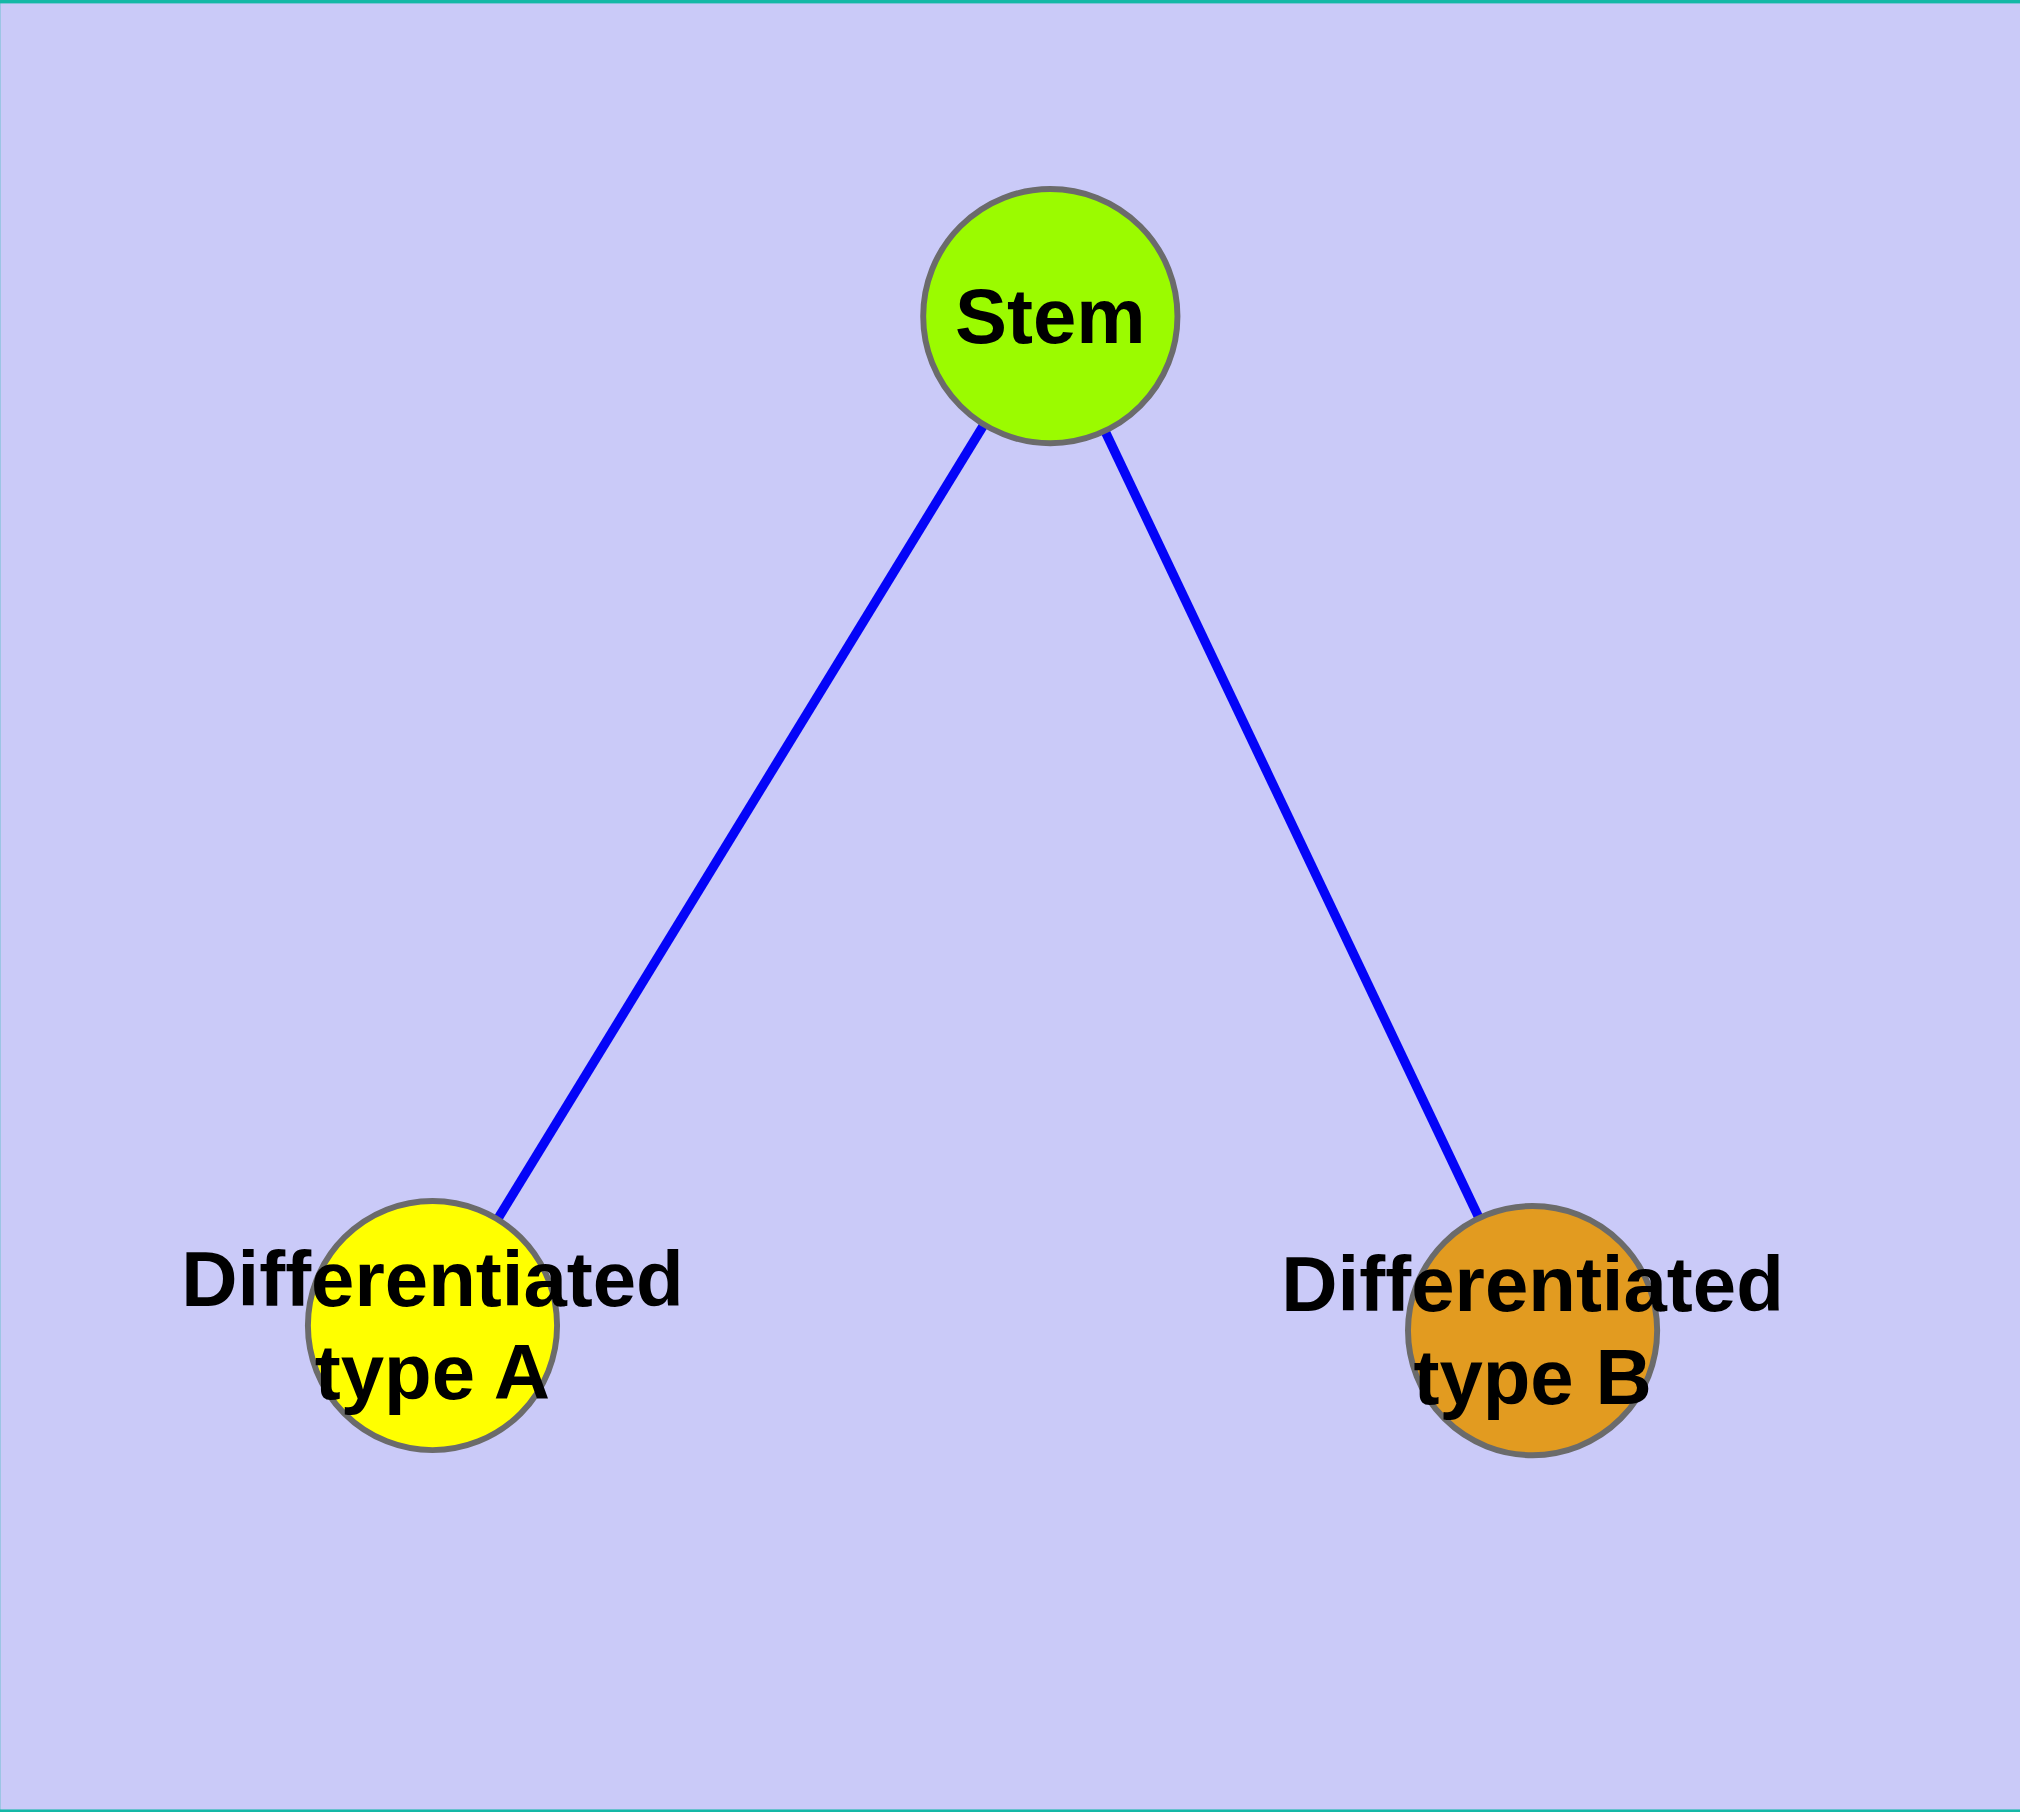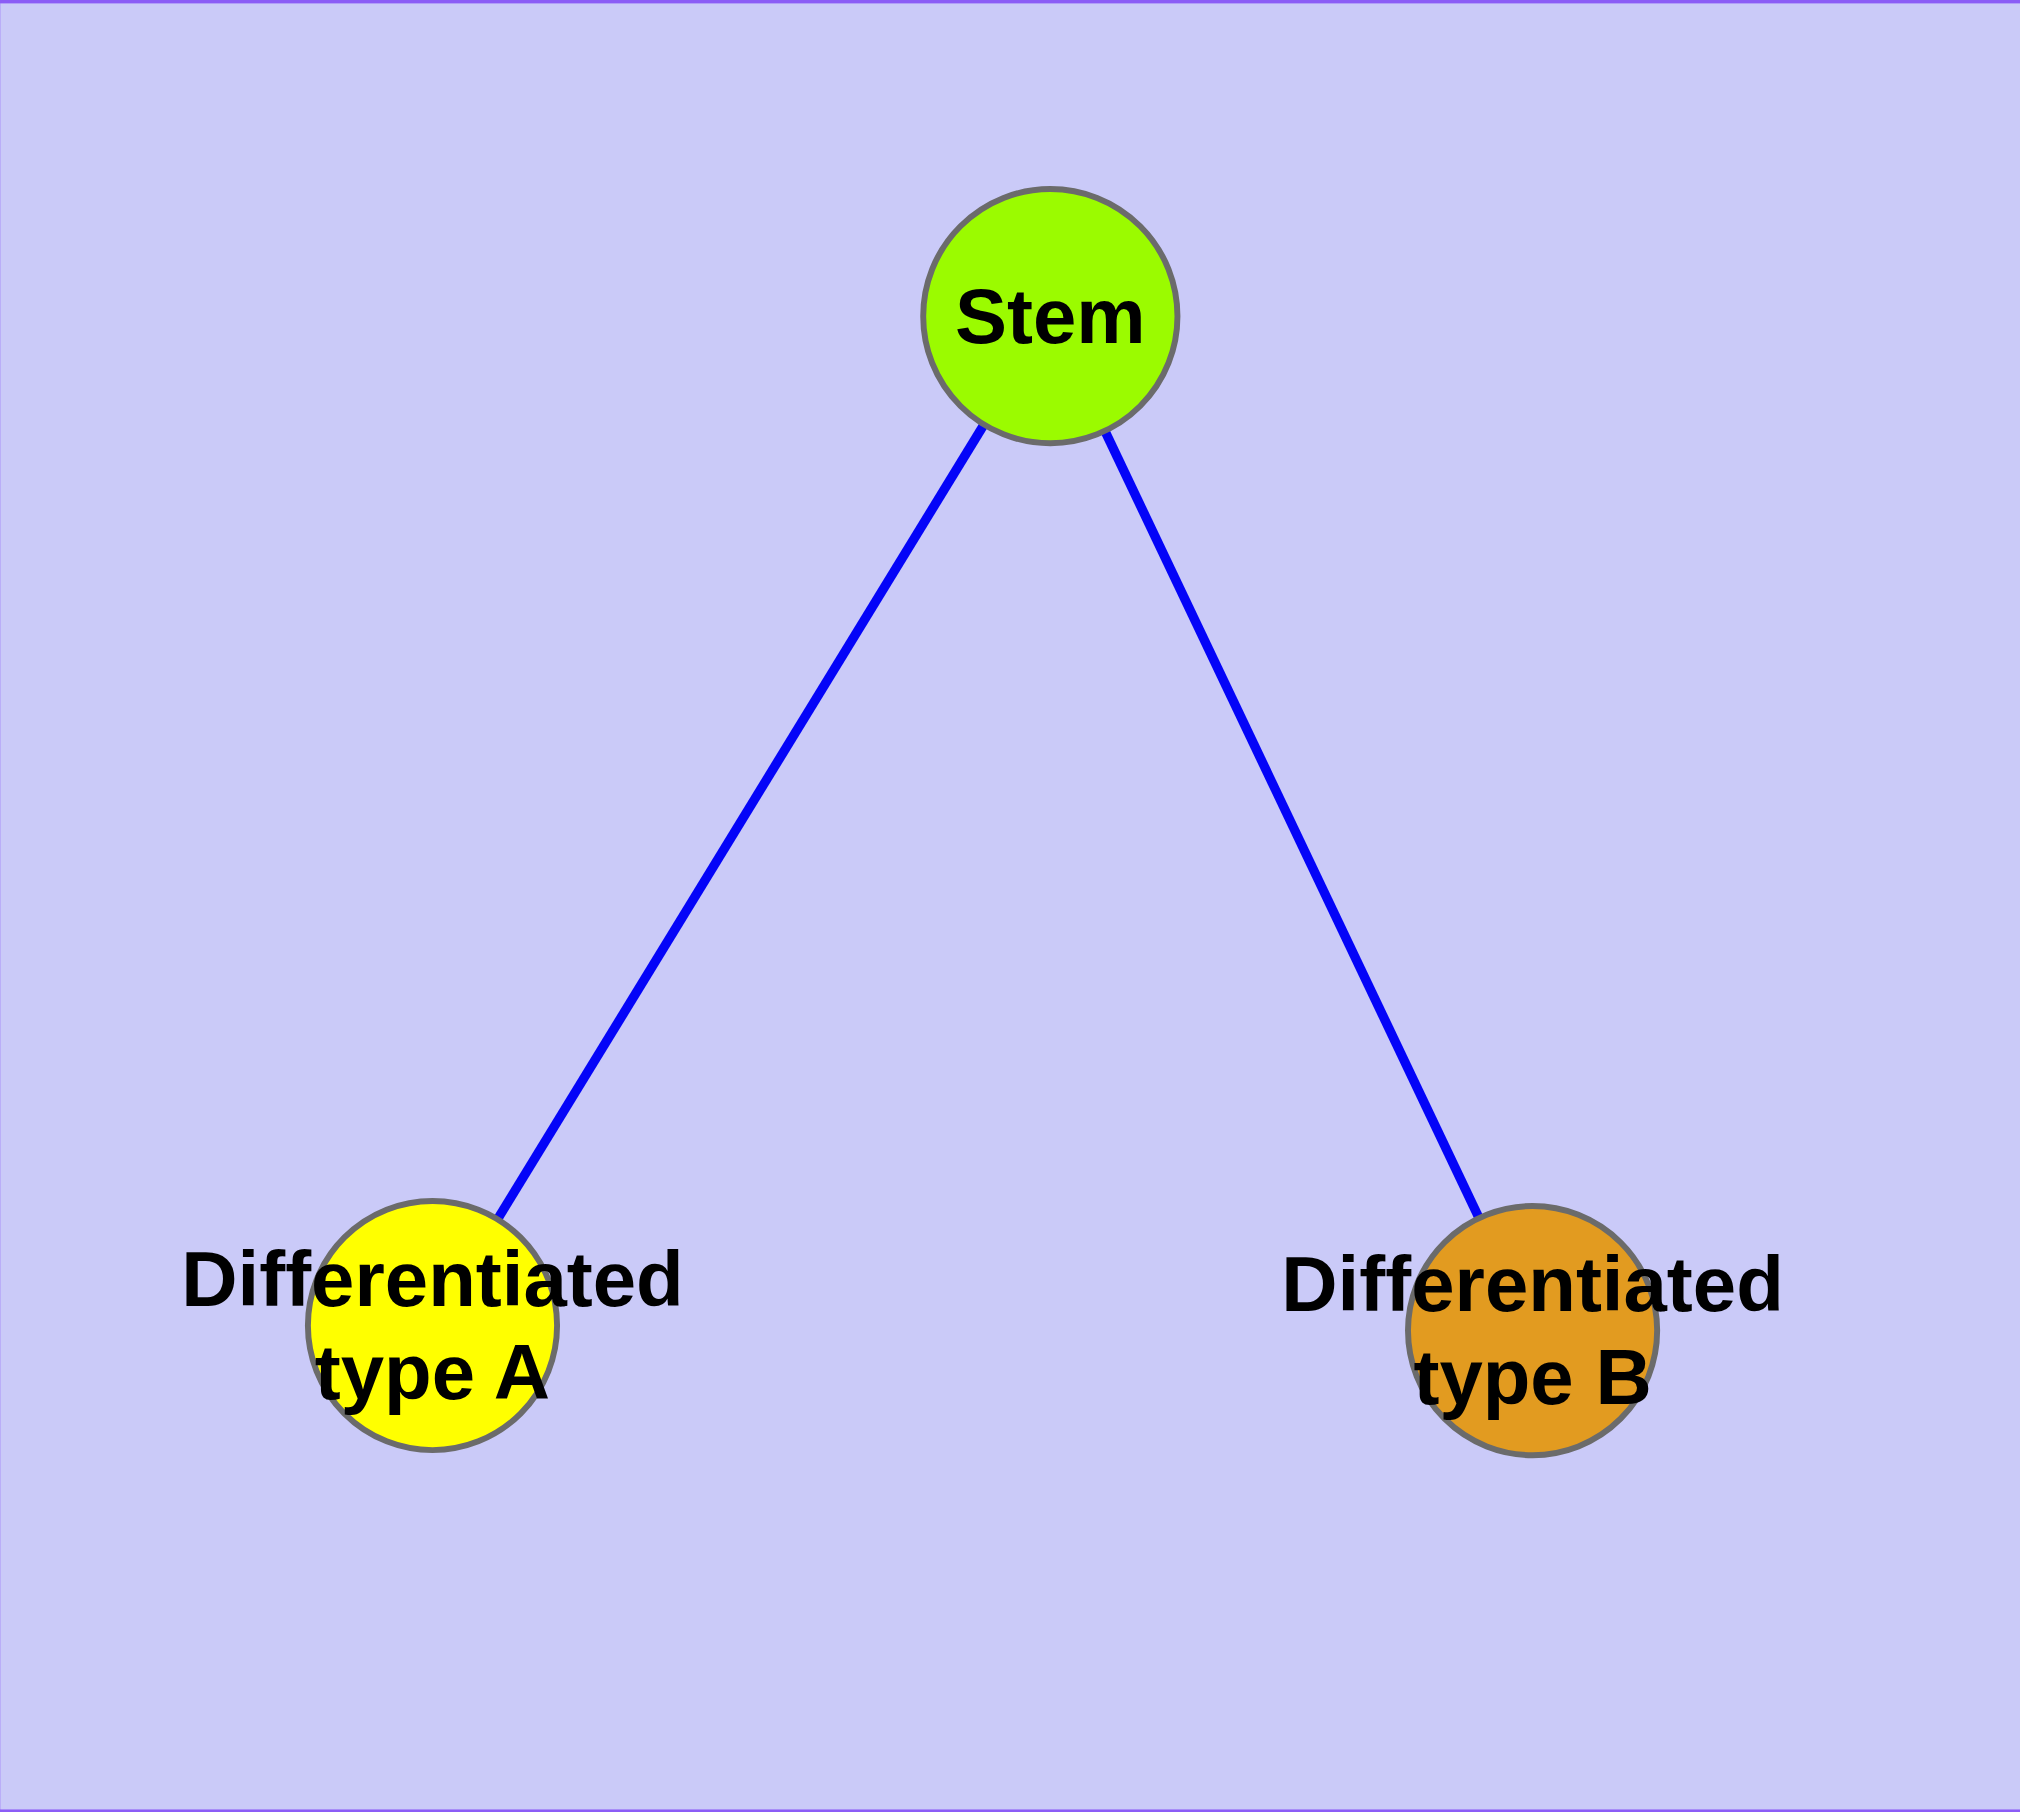--- a/index.html
+++ b/index.html
@@ -4,21 +4,21 @@
 <style>
   html, body {
     margin: 0;
     padding: 0;
     background: #ffffff;
   }
   .canvas-wrap {
     width: 2021px;
     height: 1812px;
     position: relative;
-    background: #8b5cf6;
+    background: #14b8a6;
   }
   svg {
     display: block;
   }
   .node-label {
     font-family: "Liberation Sans", "DejaVu Sans", sans-serif;
     font-weight: bold;
     font-size: 92px;
     text-anchor: middle;
   }

